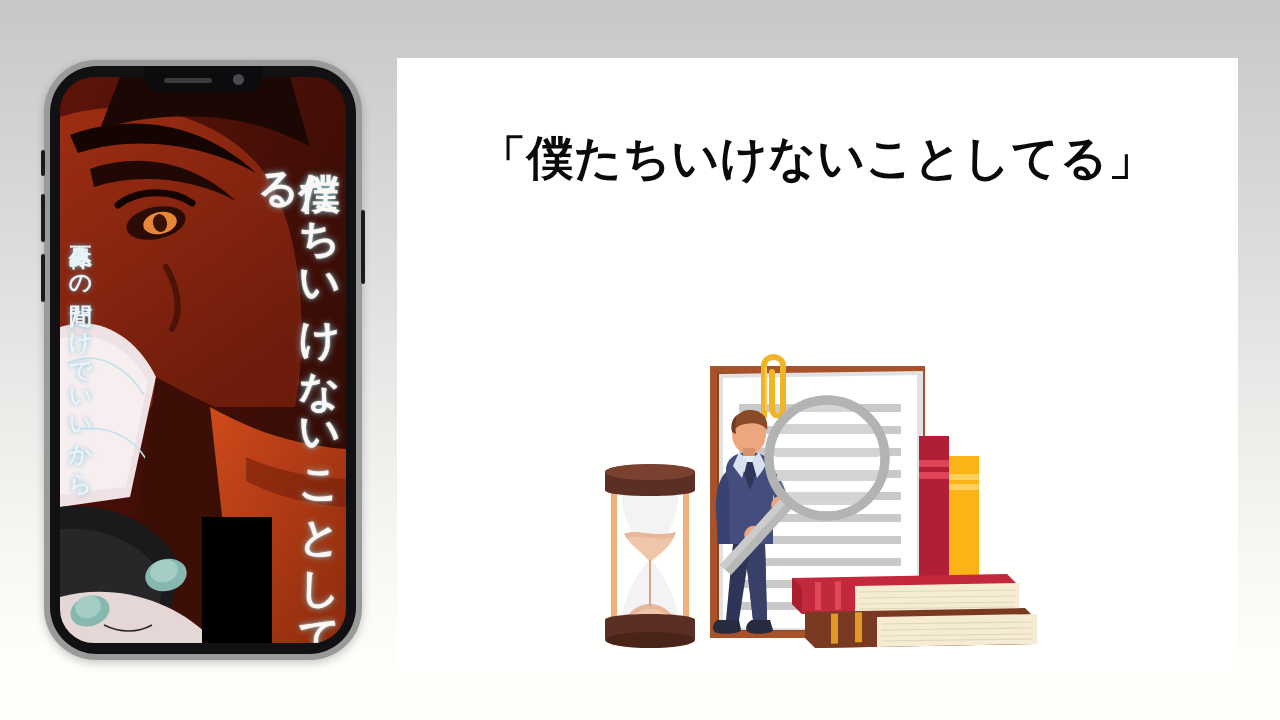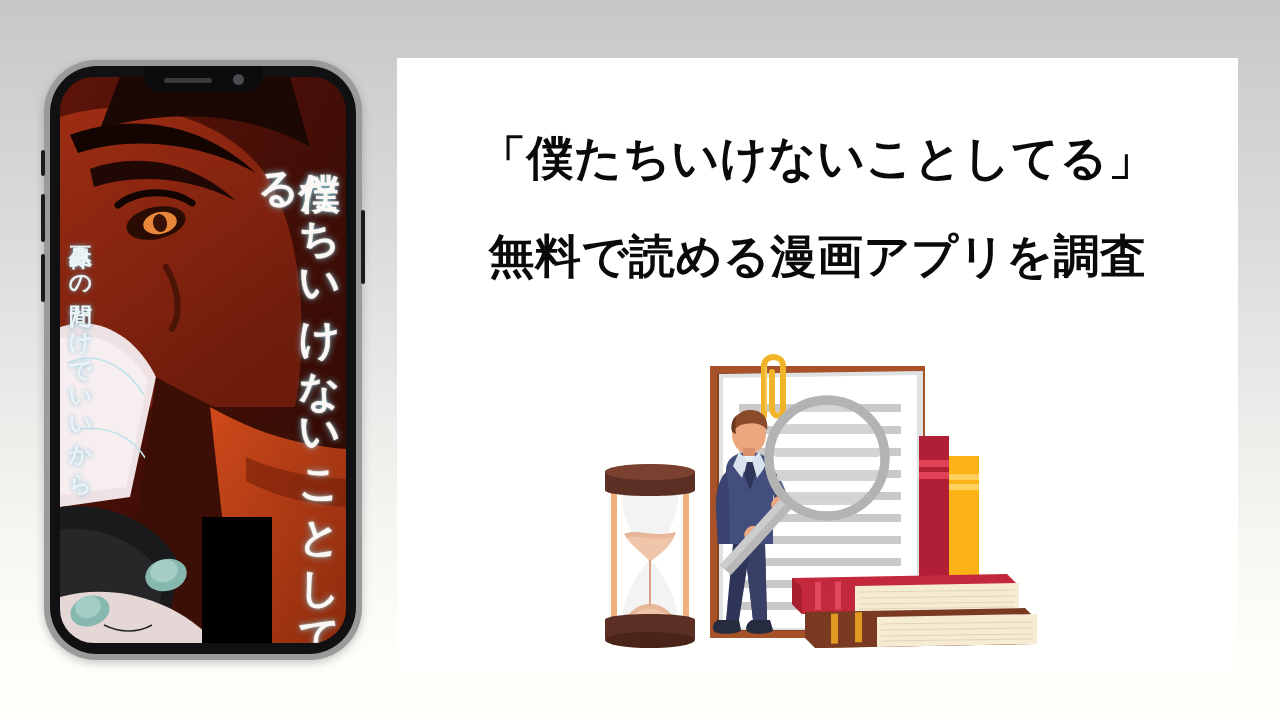--- a/index.html
+++ b/index.html
@@ -194,21 +194,20 @@
   <div id="phone-notch">
     <div id="notch-speaker"></div>
     <div id="notch-camera"></div>
   </div>
 </div>
 
 <div id="content-card">
 
   <div class="headline-block">
     <div class="headline" id="headline-primary">「僕たちいけないことしてる」</div>
-    <div class="headline" id="headline-secondary">無料で読める漫画アプリを調査</div>
   </div>
 
   <div id="illustration">
     <svg viewBox="0 0 470 320">
 
       <g>
 
         <rect x="123" y="28" width="215" height="272" fill="#a8522a"></rect>
         <rect x="130" y="35" width="201" height="258" fill="#8a4420"></rect>
 

